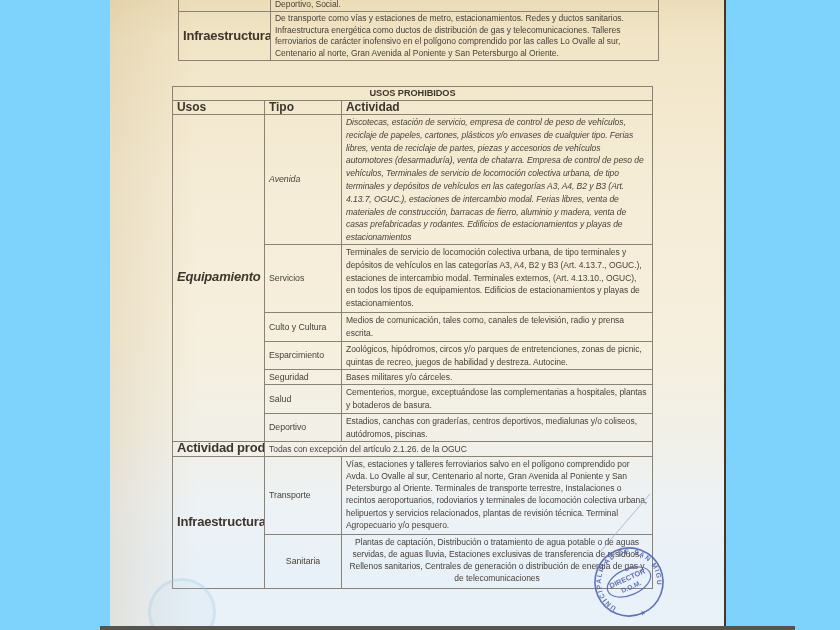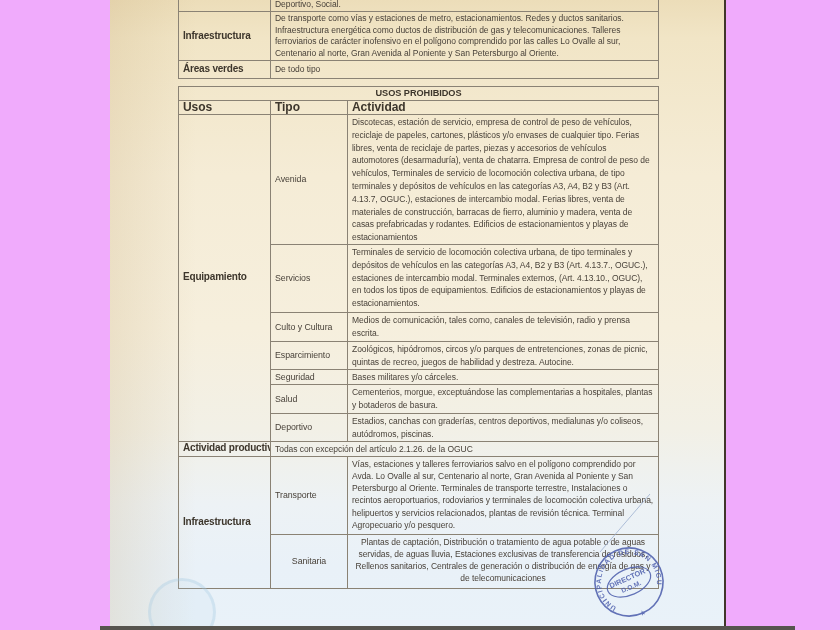--- a/index.html
+++ b/index.html
@@ -1,18 +1,18 @@
 <!DOCTYPE html>
 <html><head>
 <meta charset="utf-8">
 <style>
   html,body{margin:0;padding:0;background:#ffffff;}
   #canvas{
     position:relative;width:840px;height:630px;overflow:hidden;
-    font-family:"Liberation Sans",sans-serif;background:#f0abfc;
+    font-family:"Liberation Sans",sans-serif;background:#7dd3fc;
   }
   
   #paper{
     position:absolute;left:110px;top:0;width:616px;height:630px;
     background:
       linear-gradient(to right, rgba(198,170,120,0.22), rgba(198,170,120,0.0) 14%),
       linear-gradient(to bottom,
         #ecddb9 0%, #f1e5c6 6%, #f5ecd6 28%, #f6efdd 52%,
         #f2f0e6 68%, #edf2f5 80%, #e9f1f8 90%, #e9f2f9 100%);
   }
@@ -22,36 +22,36 @@
 
   table.tbl{
     position:absolute;border-collapse:collapse;table-layout:fixed;
     color:#49423a;
   }
   .tbl td{
     border:1px solid #8a8274;padding:0 4px;overflow:hidden;
     font-size:8.5px;line-height:12.8px;letter-spacing:-0.05px;
   }
   .tbl td.act{vertical-align:top;padding-top:1px;}
-  .tbl td.uso{font-weight:bold;color:#3d362c;font-size:10px;vertical-align:middle;white-space:nowrap;letter-spacing:-0.2px;}
+  .tbl td.uso{font-weight:bold;color:#3d362c;font-size:13px;vertical-align:middle;white-space:nowrap;letter-spacing:-0.2px;}
   .tbl td.tipo{vertical-align:middle;white-space:nowrap;font-size:8.8px;}
   #t1{left:178px;top:-3px;width:480px;}
   #t1 td.cut{border-top:none;}
-  #t2{left:178px;top:86px;width:480px;}
+  #t2{left:172px;top:86px;width:480px;}
   #t2 .title-row td{
     font-weight:bold;text-align:center;color:#3d362c;
     font-size:9.2px;height:13px;padding:0;
   }
   #t2 .head-row td{font-weight:bold;color:#3d362c;font-size:12px;height:13px;vertical-align:middle;}
   .center{text-align:left;vertical-align:middle !important;}
   
   .h-cut td{height:13px;}
   .h-infra1 td{height:47px;}
   .h-verdes td{height:15px;}
-  .h-comercio td{height:112px;}
+  .h-comercio td{height:112px;font-style:italic;}
   .h-servicios td{height:66px;}
   .h-culto td{height:27px;}
   .h-espar td{height:26px;}
   .h-segur td{height:13px;}
   .h-salud td{height:27px;}
   .h-depor td{height:25px;}
   .h-aprod td{height:13px;}
   .h-transp td{height:76px;}
   .h-sanit td{height:52px;text-align:center;}
 
@@ -75,24 +75,20 @@
         <col style="width:388px">
       </colgroup>
     <tbody>
         <tr class="h-cut">
       <td class="uso cut"></td>
       <td class="act cut">Deportivo, Social.</td>
     </tr>
     <tr class="h-infra1">
       <td class="uso">Infraestructura</td>
       <td class="act" style="line-height:11.6px">De transporte como vías y estaciones de metro, estacionamientos. Redes y ductos sanitarios. Infraestructura energética como ductos de distribución de gas y telecomunicaciones. Talleres ferroviarios de carácter inofensivo en el polígono comprendido por las calles Lo Ovalle al sur, Centenario al norte, Gran Avenida al Poniente y San Petersburgo al Oriente.</td>
-    </tr>
-    <tr class="h-verdes">
-      <td class="uso">Áreas verdes</td>
-      <td class="act" style="padding-top:2px">De todo tipo</td>
     </tr>
   </tbody>
     </table>
 
   <table class="tbl" id="t2">
     <colgroup>
         <col style="width:92px">
         <col style="width:77px">
         <col style="width:311px">
       </colgroup>

